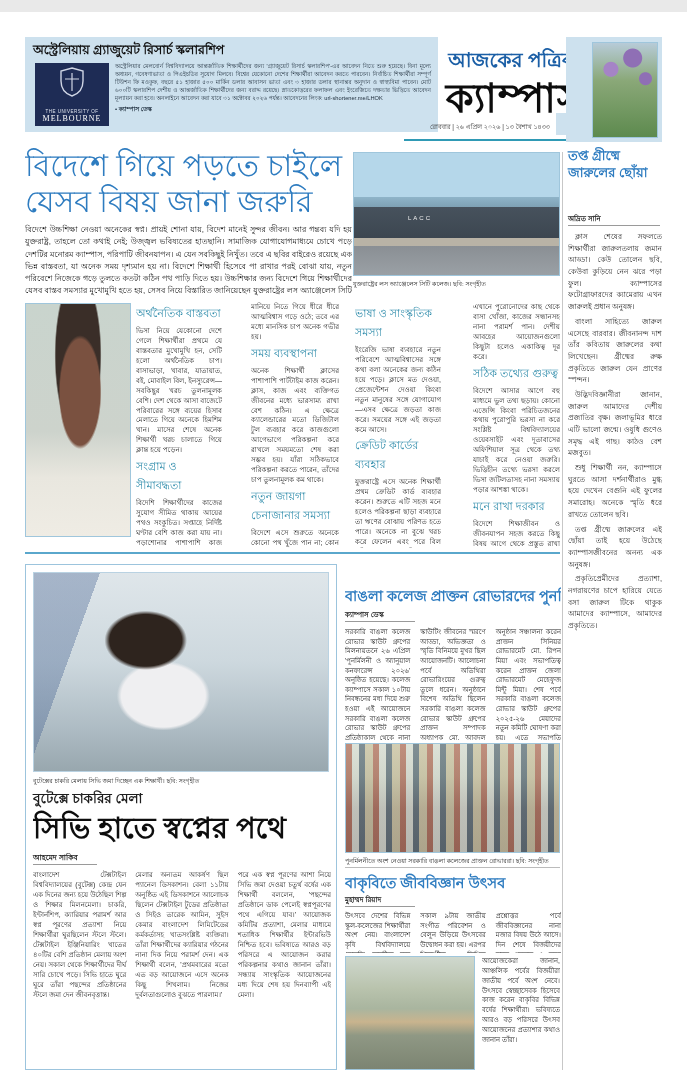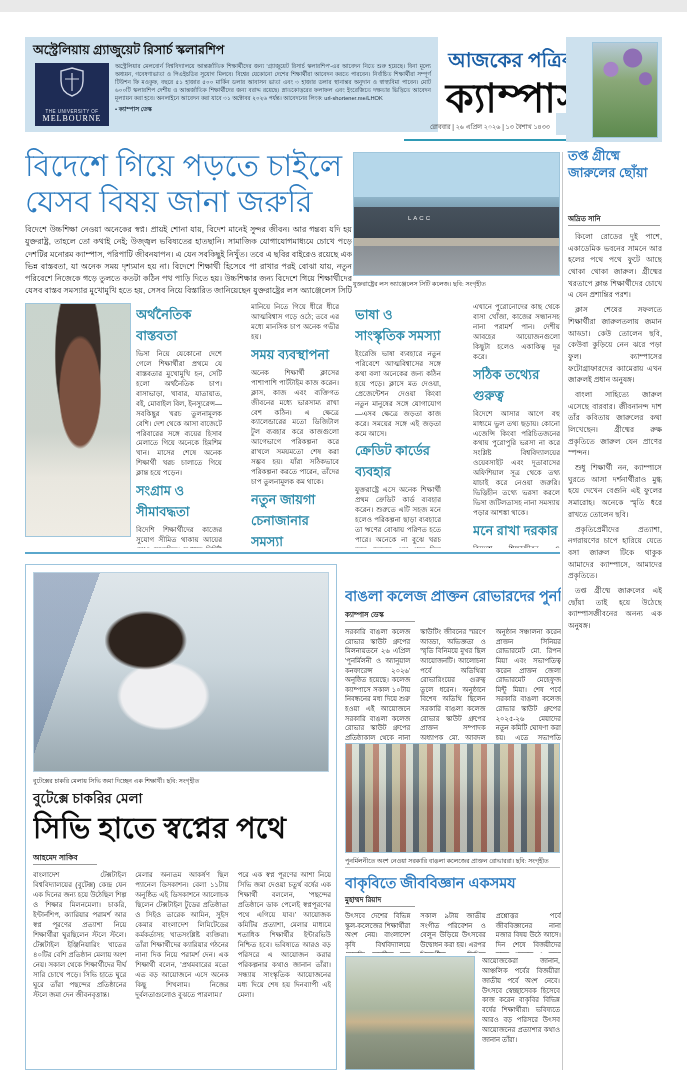--- a/index.html
+++ b/index.html
@@ -43,21 +43,21 @@
      linear-gradient(180deg,#b5d7ea 0%,#b5d7ea 36%,#8fb4c9 36%,#7fa2b5 44%,#47525d 44%,#3c4650 70%,#b9b3a6 70%,#b9b3a6 76%,#8a8f94 76%,#9aa0a5 100%)}
   .lacc{position:absolute;left:54px;top:62px;font-size:6px;color:#f2f2f2;letter-spacing:2px}
   .ph-caption{font-size:6.2px;color:#222}
   .cap-building{left:353px;top:267px;width:207px}
   .lead-intro{left:25px;top:212px;width:327px;height:72px;overflow:hidden;font-size:7.9px;line-height:1.55;color:#141414}
   .ph-portrait{left:25px;top:291px;width:106px;height:234px;background:
      radial-gradient(ellipse at 52% 38%, #7a5140 0 26%, rgba(0,0,0,0) 28%),
      radial-gradient(ellipse at 50% 22%, #3a2e28 0 30%, rgba(0,0,0,0) 32%),
      linear-gradient(180deg,#c9d4cd 0%,#cdd3cc 55%,#e9e7df 75%,#efece4 100%)}
   .bodycol{top:290px;height:246px;overflow:hidden}
-  .bodycol .sub{font-size:13px;font-weight:bold;color:#2f8cab;margin:3px 0 2px}
+  .bodycol .sub{font-size:11px;font-weight:normal;color:#2f8cab;margin:3px 0 2px}
   .bodycol p{font-size:7px;line-height:1.42;color:#222;text-align:justify}
   .c2{left:136px;width:86px}.c3{left:251px;width:88px}.c4{left:355px;width:86px}.c5{left:473px;width:87px}
   .main-div{left:25px;top:540px;width:535px;height:2px;background:#5aa7cc}
   
   .butex-box{left:25px;top:552px;width:312px;height:506px;border:1px solid #9cc4dd;background:#fff}
   .ph-cvfair{position:absolute;left:7px;top:7px;width:296px;height:200px;border:1px solid #b9d2e2;background-image:
      radial-gradient(ellipse at 38% 34%, #2e241e 0 14%, rgba(0,0,0,0) 16%),
      radial-gradient(ellipse at 44% 62%, #efeff1 0 18%, rgba(0,0,0,0) 20%),
      linear-gradient(110deg, rgba(60,90,140,.35) 0 18%, rgba(0,0,0,0) 18%),
      linear-gradient(180deg,#dfe6ea 0%,#cdd8de 45%,#aebcc4 78%,#98a7ae 100%)}
@@ -116,26 +116,26 @@
   <div class="abs dateline">রোববার | ২৬ এপ্রিল ২০২৬ | ১৩ বৈশাখ ১৪৩৩</div>
   <div class="abs pagenum">৫</div>
   <div class="abs mast-rule"></div>
 
   <div class="abs rail-panel"></div>
   <div class="abs ph ph-jarul"></div>
   <div class="abs rail-headline">তপ্ত গ্রীষ্মে জারুলের ছোঁয়া</div>
   <div class="abs rail-byline">অদ্রিত সানি</div>
   <div class="abs rail-rule hairline"></div>
   <div class="abs rail-body just">
-    <p>কিলো রোডের দুই পাশে, একাডেমিক ভবনের সামনে আর হলের পথে পথে ফুটে আছে থোকা থোকা জারুল। গ্রীষ্মের খরতাপে ক্লান্ত শিক্ষার্থীদের চোখে এ যেন প্রশান্তির পরশ।</p>
     <p>ক্লাস শেষের সফলতে শিক্ষার্থীরা জারুলতলায় জমান আড্ডা। কেউ তোলেন ছবি, কেউবা কুড়িয়ে নেন ঝরে পড়া ফুল। ক্যাম্পাসের ফটোগ্রাফারদের ক্যামেরায় এখন জারুলই প্রধান অনুষঙ্গ।</p>
     <p>বাংলা সাহিত্যে জারুল এসেছে বারবার। জীবনানন্দ দাশ তাঁর কবিতায় জারুলের কথা লিখেছেন। গ্রীষ্মের রুক্ষ প্রকৃতিতে জারুল যেন প্রাণের স্পন্দন।</p>
+    <p>উদ্ভিদবিজ্ঞানীরা জানান, জারুল আমাদের দেশীয় প্রজাতির বৃক্ষ। জলাভূমির ধারে এটি ভালো জন্মে। ওষুধি গুণেও সমৃদ্ধ এই গাছ। কাঠও বেশ মজবুত।</p>
     <p>শুধু শিক্ষার্থী নন, ক্যাম্পাসে ঘুরতে আসা দর্শনার্থীরাও মুগ্ধ হয়ে দেখেন বেগুনি এই ফুলের সমারোহ। অনেকে স্মৃতি ধরে রাখতে তোলেন ছবি।</p>
+    <p>তপ্ত গ্রীষ্মে জারুলের এই ছোঁয়া তাই হয়ে উঠেছে ক্যাম্পাসজীবনের অনন্য এক অনুষঙ্গ।</p>
     <p>প্রকৃতিপ্রেমীদের প্রত্যাশা, নগরায়ণের চাপে হারিয়ে যেতে বসা জারুল টিকে থাকুক আমাদের ক্যাম্পাসে, আমাদের প্রকৃতিতে।</p>
-    <p>তপ্ত গ্রীষ্মে জারুলের এই ছোঁয়া তাই হয়ে উঠেছে ক্যাম্পাসজীবনের অনন্য এক অনুষঙ্গ।</p>
   </div>
   <div class="abs vdiv"></div>
 
   <div class="abs lead-headline">বিদেশে গিয়ে পড়তে চাইলে যেসব বিষয় জানা জরুরি</div>
   <div class="abs ph ph-building">
     <span class="lacc">LACC</span>
   </div>
   <div class="abs ph-caption cap-building">যুক্তরাষ্ট্রের লস অ্যাঞ্জেলেস সিটি কলেজ। ছবি: সংগৃহীত</div>
   <div class="abs lead-intro just">বিদেশে উচ্চশিক্ষা নেওয়া অনেকের স্বপ্ন। প্রায়ই শোনা যায়, বিদেশ মানেই সুন্দর জীবন। আর গন্তব্য যদি হয় যুক্তরাষ্ট্র, তাহলে তো কথাই নেই; উজ্জ্বল ভবিষ্যতের হাতছানি। সামাজিক যোগাযোগমাধ্যমে চোখে পড়ে দেশটির মনোরম ক্যাম্পাস, পরিপাটি জীবনযাপন। এ যেন সবকিছুই নিখুঁত। তবে এ ছবির বাইরেও রয়েছে এক ভিন্ন বাস্তবতা, যা অনেক সময় দৃশ্যমান হয় না। বিদেশে শিক্ষার্থী হিসেবে পা রাখার পরই বোঝা যায়, নতুন পরিবেশে নিজেকে গড়ে তুলতে কতটা কঠিন পথ পাড়ি দিতে হয়। উচ্চশিক্ষার জন্য বিদেশে গিয়ে শিক্ষার্থীদের যেসব বাস্তব সমস্যার মুখোমুখি হতে হয়, সেসব নিয়ে বিস্তারিত জানিয়েছেন যুক্তরাষ্ট্রের লস অ্যাঞ্জেলেস সিটি কলেজের শিক্ষার্থী সোহিনী নদী।</div>
 
@@ -196,21 +196,21 @@
   <div class="abs rover-rule hairline"></div>
   <div class="abs cols3 rover-cols">
     <div>সরকারি বাঙলা কলেজ রোভার স্কাউট গ্রুপের মিলনায়তনে ২৬ এপ্রিল 'পুনর্মিলনী ও অ্যানুয়াল কনফারেন্স ২০২৬' অনুষ্ঠিত হয়েছে। কলেজ ক্যাম্পাসে সকাল ১০টায় নিবন্ধনের মধ্য দিয়ে শুরু হওয়া এই আয়োজনে সরকারি বাঙলা কলেজ রোভার স্কাউট গ্রুপের প্রতিষ্ঠাকাল থেকে নানা সময়ের সদস্যরা অংশ নেন।</div>
     <div>স্কাউটিং জীবনের স্মরণে আড্ডা, অভিজ্ঞতা ও স্মৃতি বিনিময়ে মুখর ছিল আয়োজনটি। আলোচনা পর্বে অতিথিরা রোভারিংয়ের গুরুত্ব তুলে ধরেন। অনুষ্ঠানে বিশেষ অতিথি ছিলেন সরকারি বাঙলা কলেজ রোভার স্কাউট গ্রুপের প্রাক্তন সম্পাদক অধ্যাপক মো. আবদুল হালিম, অধ্যাপক ড. রাশেদ উদ্দিন শরীফ, অধ্যাপক শরিফুল হক প্রমুখ।</div>
     <div>অনুষ্ঠান সঞ্চালনা করেন প্রাক্তন সিনিয়র রোভারমেট মো. রিপন মিয়া এবং সভাপতিত্ব করেন প্রাক্তন জেলা রোভারমেট মেহেফুজ মিন্টু মিয়া। শেষ পর্বে সরকারি বাঙলা কলেজ রোভার স্কাউট গ্রুপের ২০২৫-২৬ মেয়াদের নতুন কমিটি ঘোষণা করা হয়। এতে সভাপতি নির্বাচিত হন আরজু রহমান, সহসভাপতি পরিচয় মিয়াসহ অন্যরা দায়িত্ব পান।</div>
   </div>
   <div class="abs ph ph-group"></div>
   <div class="abs ph-caption cap-group">পুনর্মিলনীতে অংশ নেওয়া সরকারি বাঙলা কলেজের প্রাক্তন রোভাররা। ছবি: সংগৃহীত</div>
   <div class="abs sec-div"></div>
 
-  <div class="abs sec-headline bau-headline">বাকৃবিতে জীববিজ্ঞান একসময</div>
+  <div class="abs sec-headline bau-headline">বাকৃবিতে জীববিজ্ঞান উৎসব</div>
   <div class="abs sec-byline bau-byline">মুহাম্মদ রিয়াদ</div>
   <div class="abs bau-rule hairline"></div>
   <div class="abs cols3 bau-cols">
     <div>উৎসবে দেশের বিভিন্ন স্কুল-কলেজের শিক্ষার্থীরা অংশ নেয়। বাংলাদেশ কৃষি বিশ্ববিদ্যালয়ে (বাকৃবি) অনুষ্ঠিত হয়ে গেল জীববিজ্ঞান উৎসবের আঞ্চলিক পর্ব।</div>
     <div>সকাল ৯টায় জাতীয় সংগীত পরিবেশন ও বেলুন উড়িয়ে উৎসবের উদ্বোধন করা হয়। এরপর শিক্ষার্থীরা লিখিত পরীক্ষায় অংশ নেয়।</div>
     <div>প্রশ্নোত্তর পর্বে জীববিজ্ঞানের নানা মজার বিষয় উঠে আসে। দিন শেষে বিজয়ীদের হাতে পুরস্কার ও সনদ তুলে দেওয়া হয়।</div>
   </div>
   <div class="abs ph ph-bio"></div>
   <div class="abs bau-side just">আয়োজকেরা জানান, আঞ্চলিক পর্বের বিজয়ীরা জাতীয় পর্বে অংশ নেবে। উৎসবে স্বেচ্ছাসেবক হিসেবে কাজ করেন বাকৃবির বিভিন্ন বর্ষের শিক্ষার্থীরা। ভবিষ্যতে আরও বড় পরিসরে উৎসব আয়োজনের প্রত্যাশার কথাও জানান তাঁরা।</div>
 

